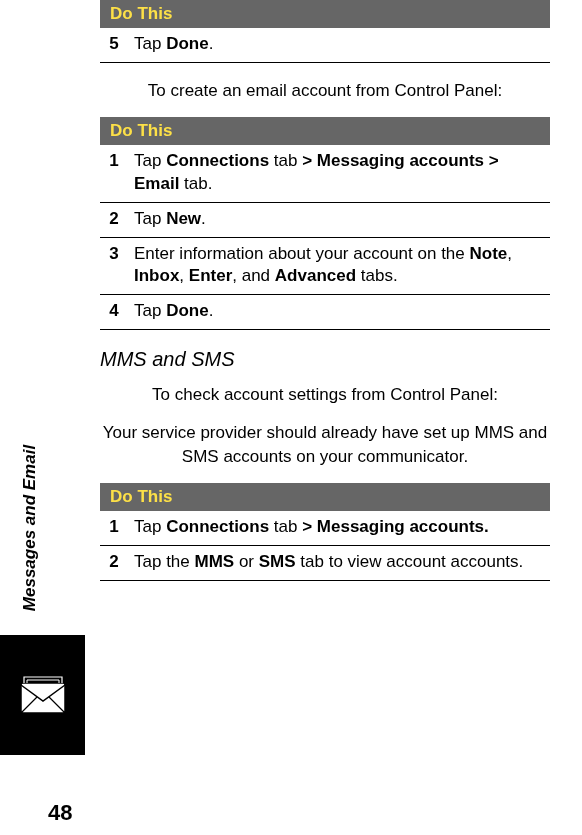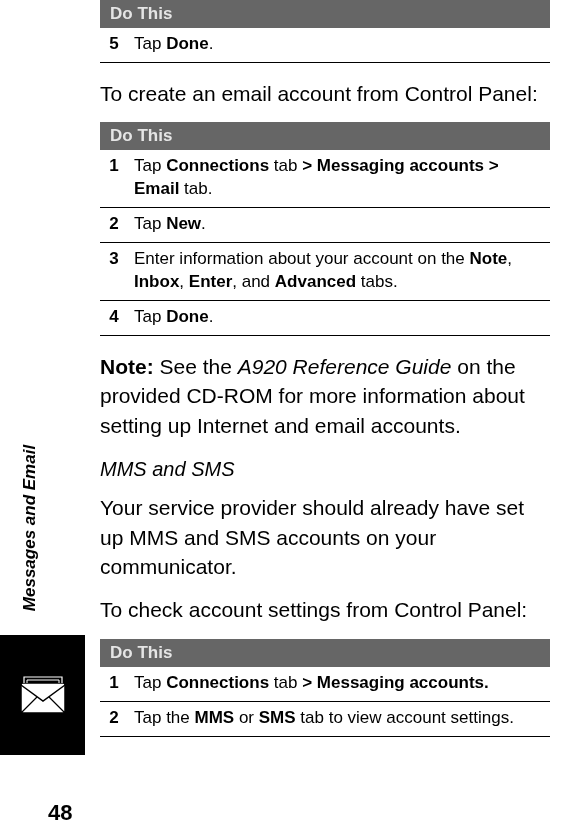--- a/index.html
+++ b/index.html
@@ -19,42 +19,43 @@
     top: 0;
     width: 450px;
   }
   .do-this-table {
     width: 100%;
     border-collapse: collapse;
     margin-bottom: 16px;
   }
   .do-this-header {
     background: #666;
-    color: #e5e5e5;
+    color: #fde047;
     font-weight: bold;
     font-size: 17px;
     padding: 4px 10px;
     text-align: left;
   }
   .do-this-table td {
     border-bottom: 1px solid #000;
     padding: 5px 6px 6px 6px;
     vertical-align: top;
     font-size: 17px;
     line-height: 1.35;
   }
   .do-this-table td.num {
     width: 28px;
     font-weight: bold;
     text-align: center;
   }
   .body-text {
-    font-size: 21px;
+    font-size: 17px;
     line-height: 1.4;
     margin: 12px 0 14px 0;
+    text-align: center;
   }
   .section-heading {
     font-style: italic;
     font-weight: normal;
     font-size: 20px;
     margin: 18px 0 10px 0;
   }
   .bold { font-weight: bold; }
   .italic { font-style: italic; }
   
@@ -164,42 +165,39 @@
     </tr>
     <tr>
       <td class="num">4</td>
       <td>
         <span>Tap </span><span class="bold">Done</span><span>.</span>
       </td>
     </tr>
   </tbody>
     </table>
 
-  <p class="body-text">
-    <span class="bold">Note:</span><span> See the </span><span class="italic">A920 Reference Guide</span><span> on the provided CD-ROM for more information about setting up Internet and email accounts.</span>
-  </p>
 
   <div class="section-heading">MMS and SMS</div>
 
+  <p class="body-text">To check account settings from Control Panel:</p>
   <p class="body-text">Your service provider should already have set up MMS and SMS accounts on your communicator.</p>
-  <p class="body-text">To check account settings from Control Panel:</p>
 
   <table class="do-this-table">
     <tbody>
         <tr>
           <th colspan="2" class="do-this-header">Do This</th>
         </tr>
     <tr>
       <td class="num">1</td>
       <td>
         <span>Tap </span><span class="bold">Connections</span><span> tab </span><span class="bold">&gt; Messaging accounts.</span>
       </td>
     </tr>
     <tr>
       <td class="num">2</td>
       <td>
-        <span>Tap the </span><span class="bold">MMS</span><span> or </span><span class="bold">SMS</span><span> tab to view account settings.</span>
+        <span>Tap the </span><span class="bold">MMS</span><span> or </span><span class="bold">SMS</span><span> tab to view account accounts.</span>
       </td>
     </tr>
   </tbody>
     </table>
 
 </div>
 
 </body></html>

